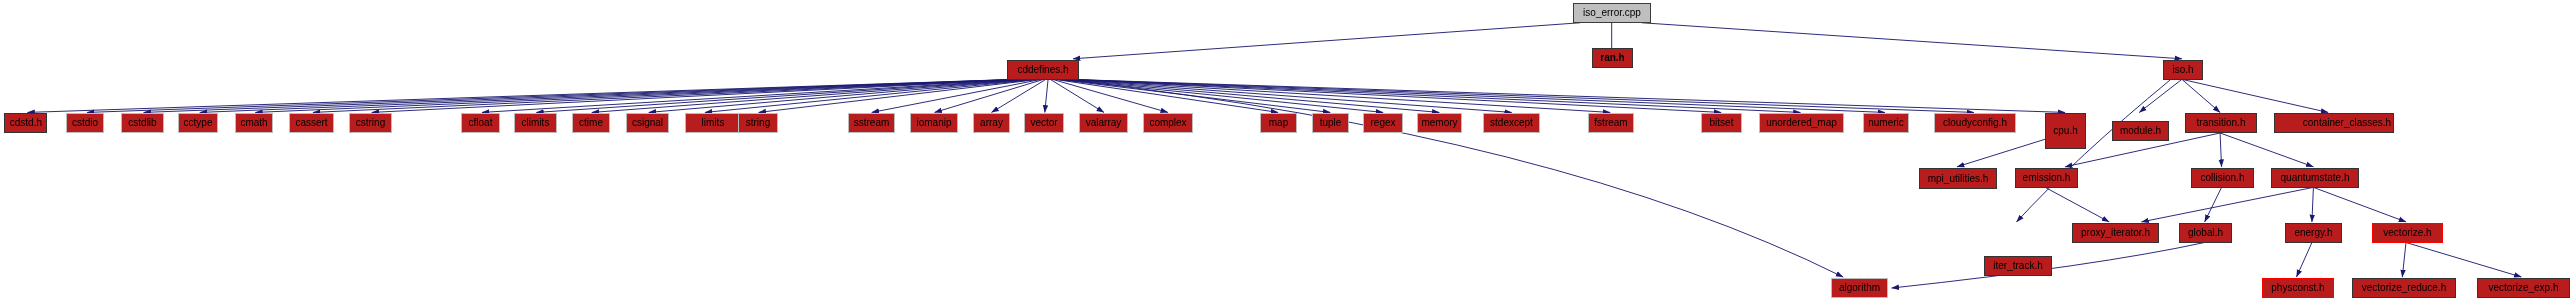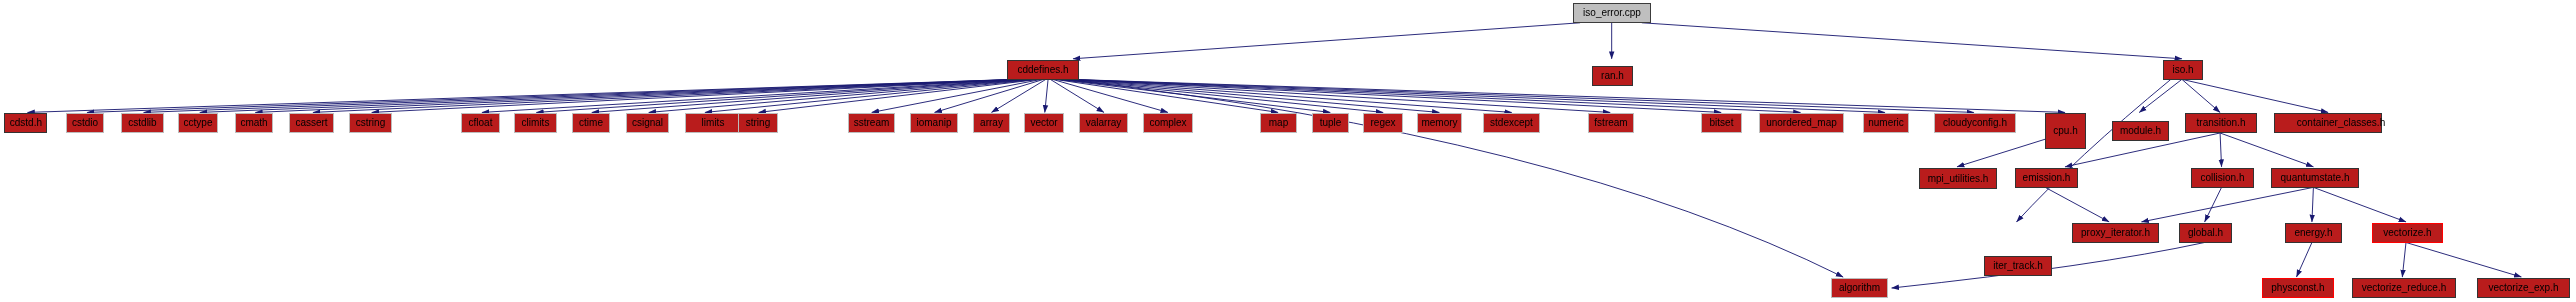--- a/index.html
+++ b/index.html
@@ -75,21 +75,21 @@
       <path d="M3144,330 L3123,377" class="edge" stroke="#191970" marker-end="url(#arrowhead)"></path>
       <path d="M3272,330 L3267,377" class="edge" stroke="#191970" marker-end="url(#arrowhead)"></path>
       <path d="M3272,330 L3429,377" class="edge" stroke="#191970" marker-end="url(#arrowhead)"></path>
     </svg>
 <div class="node root" style="left: 1573px; top: 2.9px; width: 78px; height: 20px;">
       <span>iso_error.cpp</span>
     </div>
     <div class="node linked" style="left: 1007px; top: 60px; width: 72px; height: 20px;">
       <span>cddefines.h</span>
     </div>
-    <div class="node linked" style="left: 1592px; top: 66px; width: 41px; height: 20px;">
+    <div class="node linked" style="left: 1592px; top: 48px; width: 41px; height: 20px; font-weight: bold;">
       <span>ran.h</span>
     </div>
     <div class="node linked" style="left: 2163px; top: 60px; width: 40px; height: 20px;">
       <span>iso.h</span>
     </div>
     <div class="node linked" style="left: 4.4px; top: 113px; width: 43px; height: 20px;">
       <span>cdstd.h</span>
     </div>
     <div class="node external" style="left: 66px; top: 113px; width: 38px; height: 20px;">
       <span>cstdio</span>
@@ -177,21 +177,21 @@
     </div>
     <div class="node linked" style="left: 2045px; top: 113px; width: 41px; height: 36px;">
       <span>cpu.h</span>
     </div>
     <div class="node linked" style="left: 2112px; top: 113px; width: 57px; height: 20px; margin-top: 8px;">
       <span>module.h</span>
     </div>
     <div class="node linked" style="left: 2185px; top: 113px; width: 72px; height: 20px;">
       <span>transition.h</span>
     </div>
-    <div class="node linked" style="left: 2274px; top: 113px; width: 108px; height: 20px; padding-left: 26px;">
+    <div class="node linked" style="left: 2274px; top: 113px; width: 120px; height: 20px; padding-left: 26px;">
       <span>container_classes.h</span>
     </div>
     <div class="node linked" style="left: 1919px; top: 168px; width: 78px; height: 21px;">
       <span>mpi_utilities.h</span>
     </div>
     <div class="node linked" style="left: 2015px; top: 168px; width: 63px; height: 20px;">
       <span>emission.h</span>
     </div>
     <div class="node linked" style="left: 2191px; top: 168px; width: 63px; height: 20px;">
       <span>collision.h</span>

